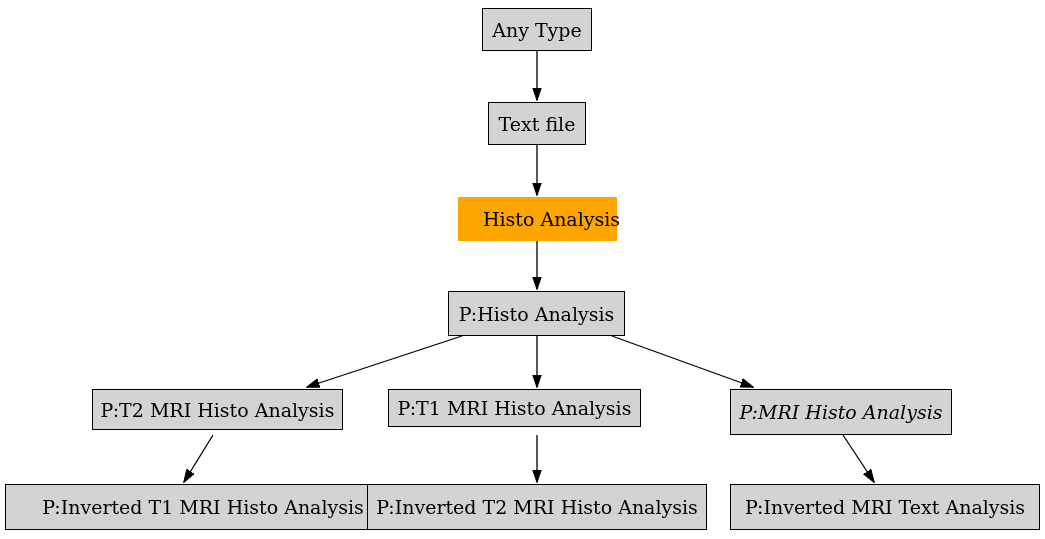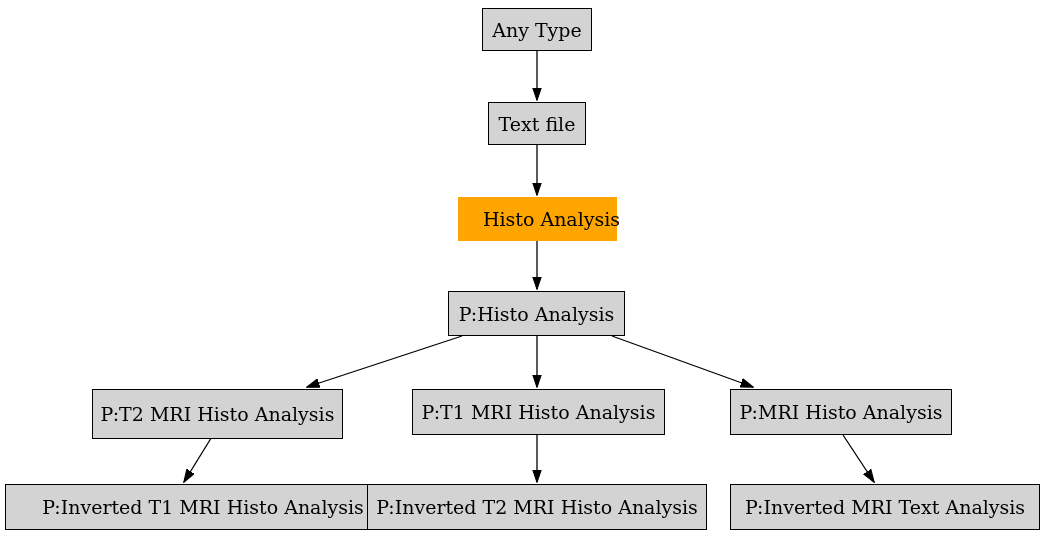--- a/index.html
+++ b/index.html
@@ -41,23 +41,23 @@
   }
   .node.highlight {
     background: #ffa500;
     border-color: #ffa500;
   }
   
   #n-any-type      { left: 482px; top: 8px;   width: 110px; height: 43px; }
   #n-text-file     { left: 488px; top: 102px; width: 98px;  height: 43px; }
   #n-histo         { left: 458px; top: 197px; width: 159px; height: 44px; padding-left: 28px; }
   #n-p-histo       { left: 448px; top: 291px; width: 177px; height: 45px; }
-  #n-p-t2          { left: 92px;  top: 389px; width: 251px; height: 50px; }
-  #n-p-t1          { left: 412px; top: 389px; width: 253px; height: 46px; }
-  #n-p-mri         { left: 730px; top: 389px; width: 222px; height: 46px; }
+  #n-p-t2          { left: 92px;  top: 389px; width: 251px; height: 41px; }
+  #n-p-t1          { left: 388px; top: 389px; width: 253px; height: 38px; }
+  #n-p-mri         { left: 730px; top: 389px; width: 222px; height: 46px; font-style: italic; }
   #n-p-inv-t1      { left: 5px;   top: 484px; width: 396px; height: 46px; }
   #n-p-inv-t2      { left: 367px; top: 484px; width: 340px; height: 46px; }
   #n-p-inv-mri     { left: 730px; top: 484px; width: 310px; height: 46px; }
 </style>
 </head>
 <body>
 
 <div class="canvas">
 
   <svg class="edges" viewBox="0 0 1045 539" xmlns="http://www.w3.org/2000/svg">

